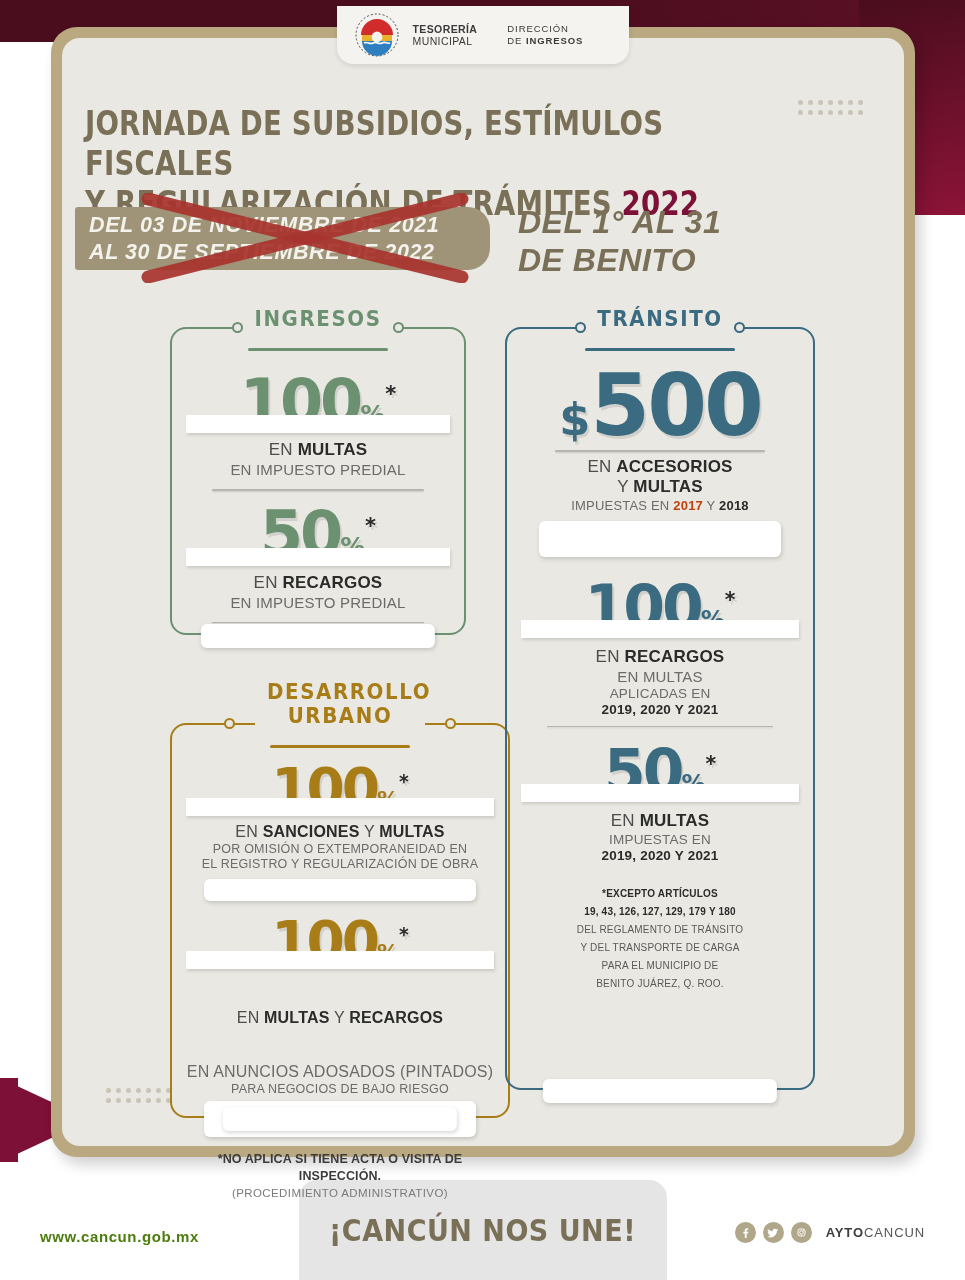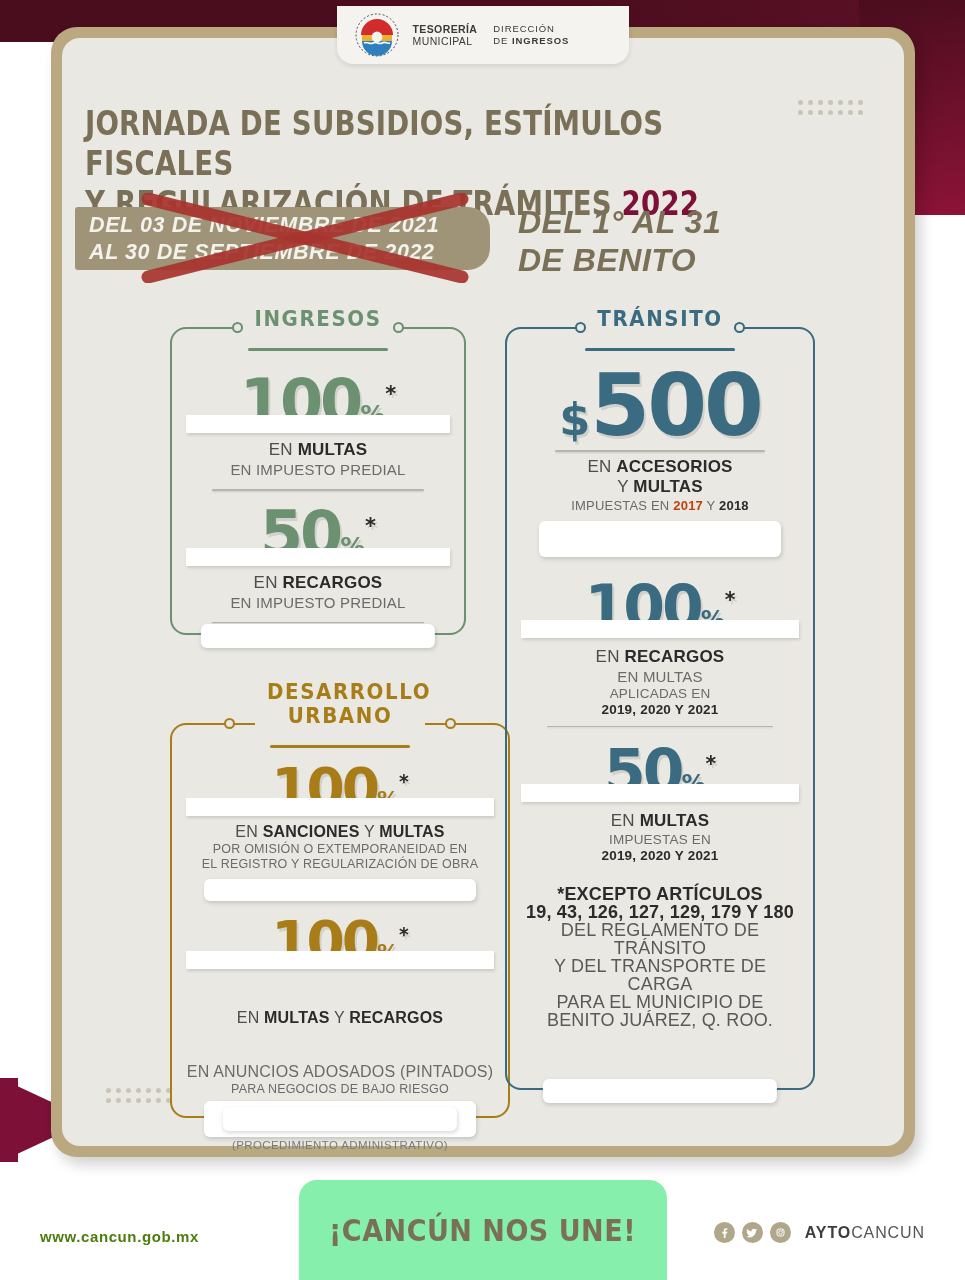--- a/index.html
+++ b/index.html
@@ -60,21 +60,21 @@
   
   .logo-bar {
     position: absolute; left: 50%; transform: translateX(-50%); top: 6px;
     width: 292px; height: 58px; background: #f4f3ef;
     border-radius: 0 0 16px 16px;
     display: flex; align-items: center; gap: 14px; padding: 0 18px;
     box-shadow: 0 2px 5px rgba(0,0,0,.10);
     z-index: 6;
   }
   .logo-mark { width: 44px; height: 44px; flex: 0 0 44px; position: relative; }
-  .logo-text { display:flex; gap:16px; align-items:center; }
+  .logo-text { display:flex; gap:30px; align-items:center; }
   .lt1 { font-size: 10.5px; line-height: 12.5px; color: #3a3a3a; letter-spacing: .4px; }
   .lt1 b { font-weight: 700; display:block; }
   .lt1 span { font-weight: 400; display:block; }
   .lt2 { font-size: 9.5px; line-height: 12.5px; color: #3a3a3a; letter-spacing: .9px; }
   .lt2 .l { display:block; }
   .lt2 b { font-weight: 700; }
 
   
   .title {
     position: absolute; left: 85px; top: 104px; width: 700px;
@@ -161,48 +161,48 @@
     position: absolute; left: 50%; transform: translateX(-50%); bottom: -13px;
     color:#fff; background: currentColor; border-radius: 6px;
     font-family:"DejaVu Sans Condensed","Liberation Sans Narrow","Liberation Sans",sans-serif;
     font-weight:700; font-size: 14px; letter-spacing: .8px; padding: 4px 16px; white-space:nowrap;
     z-index: 5; box-shadow: 1px 2px 4px rgba(0,0,0,.15);
   }
 
   .note { text-align:center; color:#3c3c3c; font-size: 12.5px; font-weight:700; letter-spacing:.1px; margin-top: 14px; line-height: 17px;}
   .note-sub { text-align:center; color:#7a7a7a; font-size: 11.5px; letter-spacing:.4px; margin-top:2px; }
 
-  .legal { text-align:center; color:#595959; font-size: 18px; line-height: 18px; letter-spacing:.2px; margin-top: 22px; }
+  .legal { text-align:center; color:#595959; font-size: 10px; line-height: 18px; letter-spacing:.2px; margin-top: 22px; }
   .legal b { color:#2b2b2b; font-weight:700; }
 
   
   .slogan {
     position: absolute; left: 0; right: 0; top: 1108px; text-align:center;
     color:#7a7058; font-style: italic; font-weight: 700; font-size: 38px; letter-spacing: .5px;
   }
   .slogan b { font-weight: 900; font-size: 43px; }
 
   
   .foot-tab {
     position: absolute; left: 50%; transform: translateX(-50%); top: 1180px;
-    width: 368px; height: 100px; background: #86efac; border-radius: 18px 18px 0 0;
+    width: 368px; height: 100px; background: #e5e5e5; border-radius: 18px 18px 0 0;
     display:flex; align-items:center; justify-content:center;
   }
   .foot-tab span {
     font-family:"DejaVu Sans Condensed","Liberation Sans Narrow","Liberation Sans",sans-serif;
     font-weight: 700; font-size: 30px; color:#7a7058; letter-spacing: .5px;
   }
   .foot-url {
     position:absolute; left: 40px; top: 1228px;
     font-weight:700; font-size: 15px; color:#4d7c0f; letter-spacing: .6px;
   }
   .foot-social { position:absolute; right: 40px; top: 1222px; display:flex; align-items:center; gap:7px; }
   .sico { width: 21px; height: 21px; border-radius:50%; background:#b0a68a; display:flex; align-items:center; justify-content:center; }
   .sico svg { display:block; }
-  .foot-handle { margin-left: 7px; font-size: 16px; color:#555; letter-spacing: .9px; }
+  .foot-handle { margin-left: 7px; font-size: 13px; color:#555; letter-spacing: .9px; }
   .foot-handle b { color:#3d3d3d; font-weight:700; }
 </style>
 </head>
 <body>
 
 <div class="page">
 
   <div class="maroon-top"></div>
   <div class="maroon-right"></div>
   <div class="maroon-arrow-body"></div>
@@ -341,20 +341,21 @@
         <div class="desc-bar">DE DESCUENTO</div>
         <div class="line1" style="font-size:16px;margin-top:40px;"><span>EN </span><b>MULTAS</b><span> Y </span><b>RECARGOS</b></div>
         <div class="line2" style="font-size:16px;margin-top:36px;">EN ANUNCIOS ADOSADOS (PINTADOS)</div>
         <div class="line2" style="font-size:12.5px;">PARA NEGOCIOS DE BAJO RIESGO</div>
         <div class="pill sm" style="margin-top:5px;">
           <span>NO APLICA PARA CADENAS COMERCIALES</span><br>
           <span>O MÁS DE DOS SUCURSALES</span>
         </div>
       </div>
 
+      <div class="note">*NO APLICA SI TIENE ACTA O VISITA DE INSPECCIÓN.</div>
       <div class="note-sub">(PROCEDIMIENTO ADMINISTRATIVO)</div>
     </div>
     <div class="restrict">*APLICAN RESTRICCIONES</div>
   </div>
 
   <div class="panel" style="left:505px; top:310px; width:310px; height:780px; color:#3b6b80;">
     <div class="box"></div>
     <div class="nub" style="left:70px;"></div>
     <div class="nub" style="right:70px;"></div>
     <div class="heading">TRÁNSITO</div>

